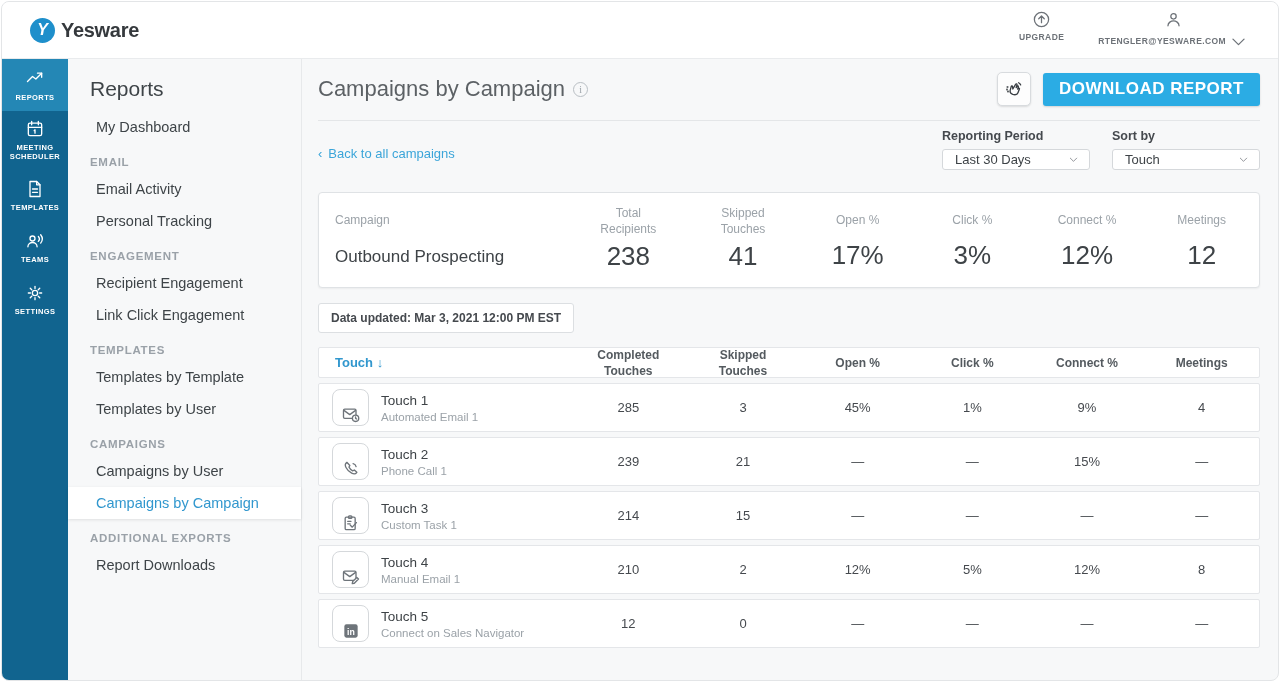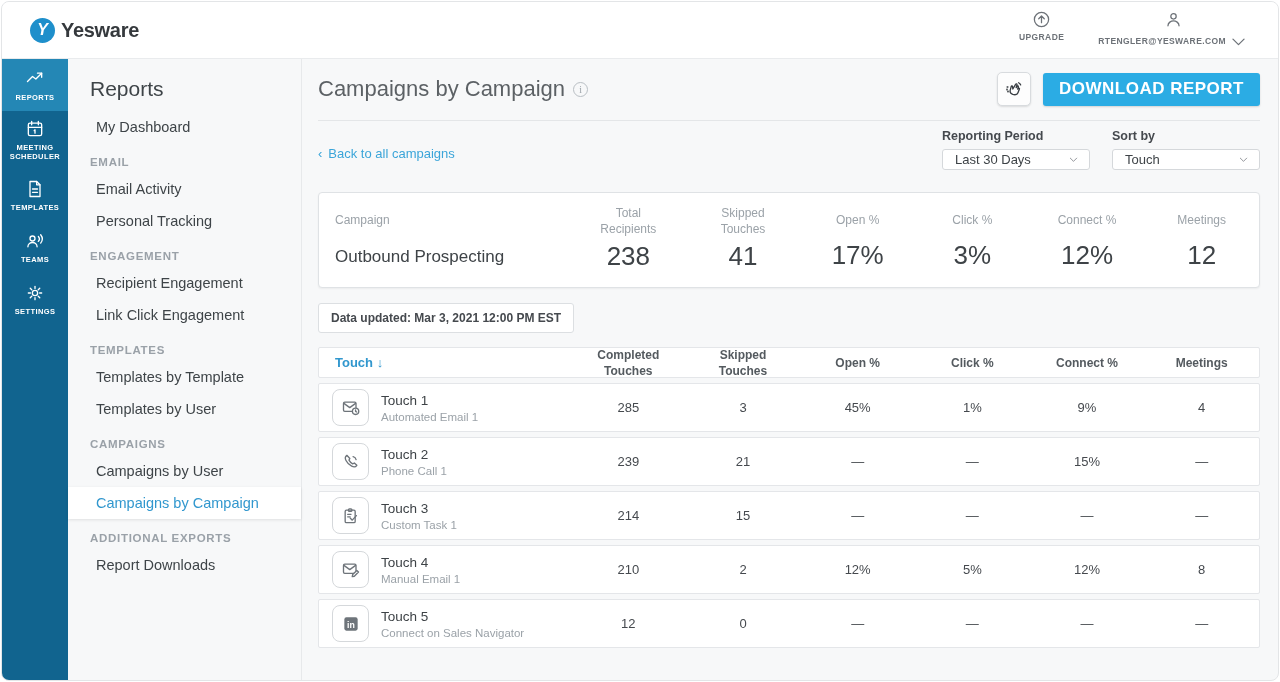--- a/index.html
+++ b/index.html
@@ -64,21 +64,21 @@
 
   
   .dtable { margin-top:14px; }
   .thead, .trow { background:#fff; border:1px solid #e4e6e9; border-radius:2px; display:grid; grid-template-columns:252px repeat(6,1fr); align-items:center; }
   .thead { height:31px; }
   .trow { height:49px; margin-top:5px; }
   .th { font-size:12px; font-weight:600; color:#545a5f; text-align:center; line-height:1.3; }
   .th .wrapcap { display:inline-block; max-width:66px; }
   .th.sort { text-align:left; padding-left:16px; color:#3197ce; font-weight:600; font-size:13px; cursor:pointer; }
   .touch-cell { display:flex; align-items:center; gap:12px; padding-left:13px; }
-  .icon-box { width:37px; height:37px; border:1px solid #d5d8db; border-radius:8px; display:flex; align-items:center; justify-content:center; color:#6e747a; flex:0 0 auto; }
+  .icon-box { width:37px; height:37px; border:1px solid #d5d8db; border-radius:8px; display:flex; align-items:flex-end; justify-content:center; color:#6e747a; flex:0 0 auto; }
   .touch-text { display:flex; flex-direction:column; gap:3px; }
   .touch-title { font-size:13.5px; color:#3e4347; }
   .touch-sub { font-size:11.5px; color:#9ba2a8; }
   .td { font-size:13px; color:#45494e; text-align:center; }
 
   svg.stroked { fill:none; stroke:currentColor; stroke-width:1.6; stroke-linecap:round; stroke-linejoin:round; }
   .chev { width:11px; height:11px; }
 </style>
 </head>
 <body>

